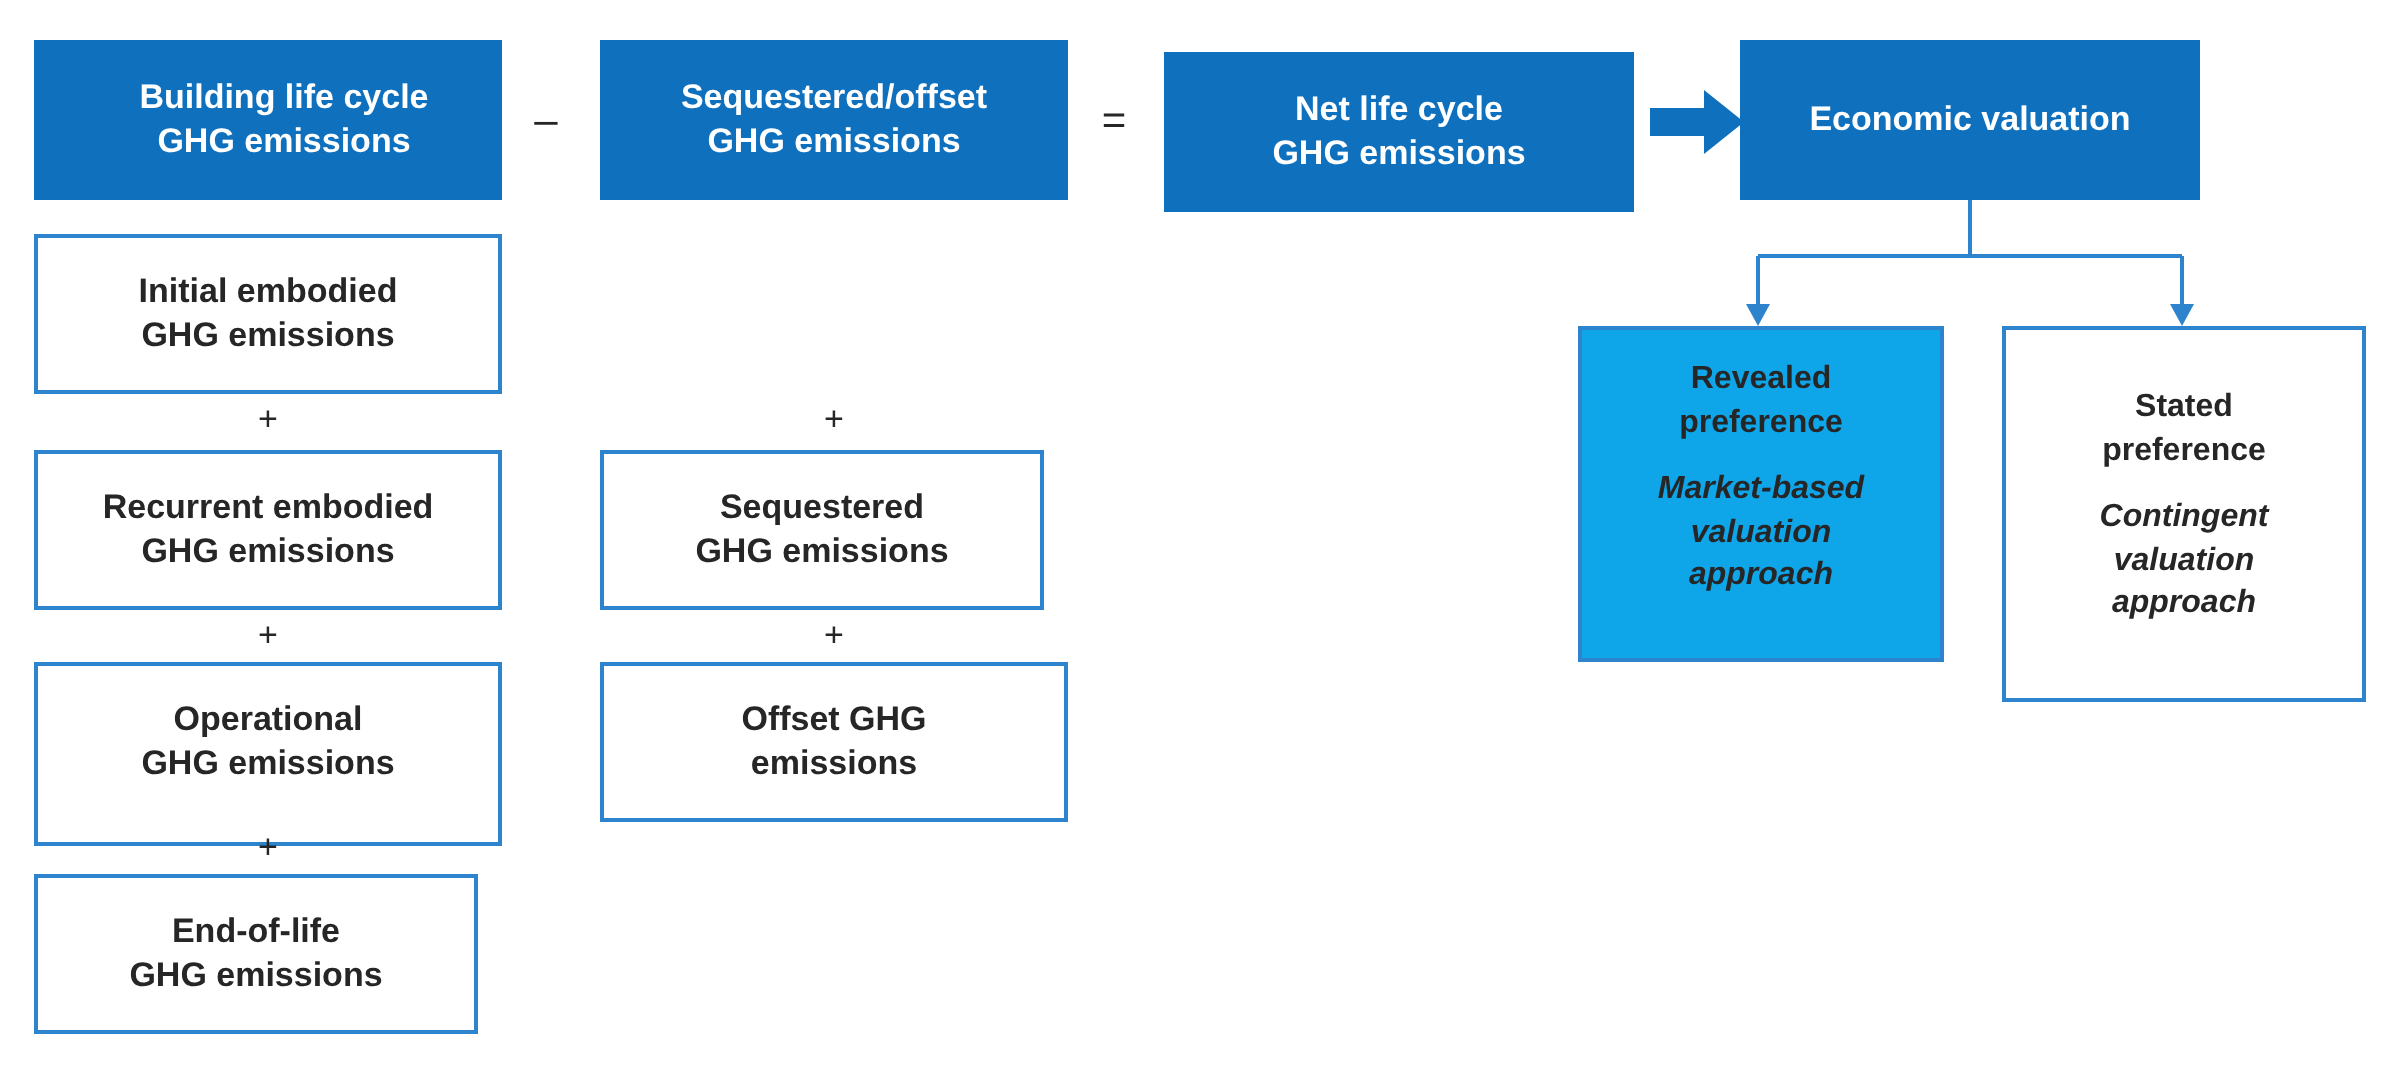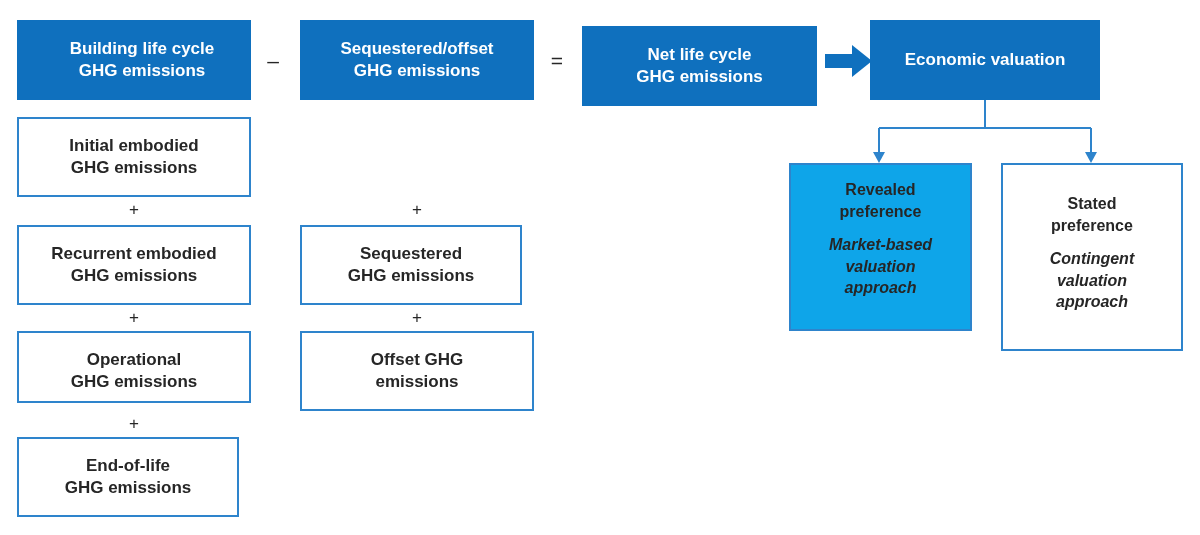--- a/index.html
+++ b/index.html
@@ -139,21 +139,21 @@
 
   <div class="plus" style="left:17px; top:201px;">+</div>
 
   <div class="box box-outlined" style="left:17px; top:225px; width:234px; height:80px;">
     <span class="txt-line">Recurrent embodied</span>
     <span class="txt-line">GHG emissions</span>
   </div>
 
   <div class="plus" style="left:17px; top:309px;">+</div>
 
-  <div class="box box-outlined" style="left:17px; top:331px; width:234px; height:72px;">
+  <div class="box box-outlined" style="left:17px; top:331px; width:234px; height:92px;">
     <span class="txt-line">Operational</span>
     <span class="txt-line">GHG emissions</span>
   </div>
 
   <div class="plus" style="left:17px; top:415px;">+</div>
 
   <div class="box box-outlined" style="left:17px; top:437px; width:222px; height:80px;">
     <span class="txt-line">End-of-life</span>
     <span class="txt-line">GHG emissions</span>
   </div>

